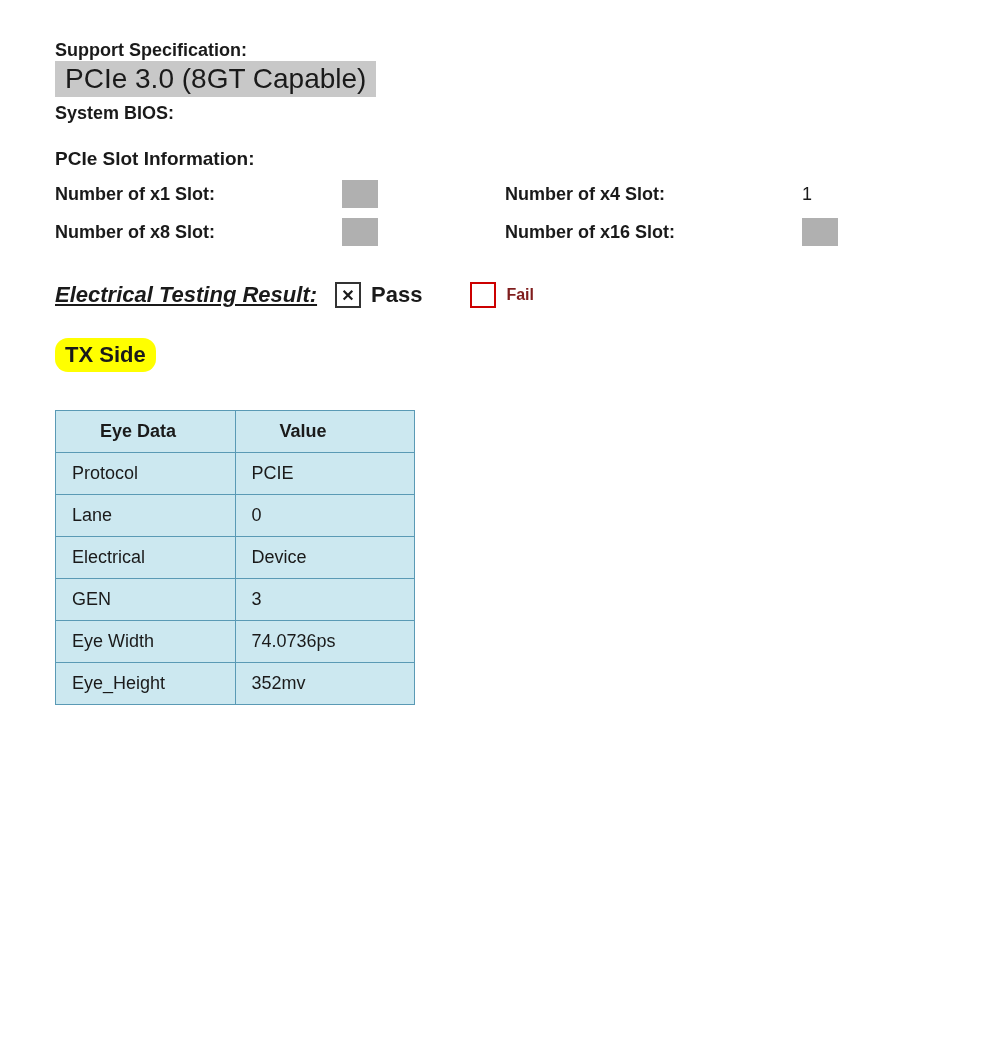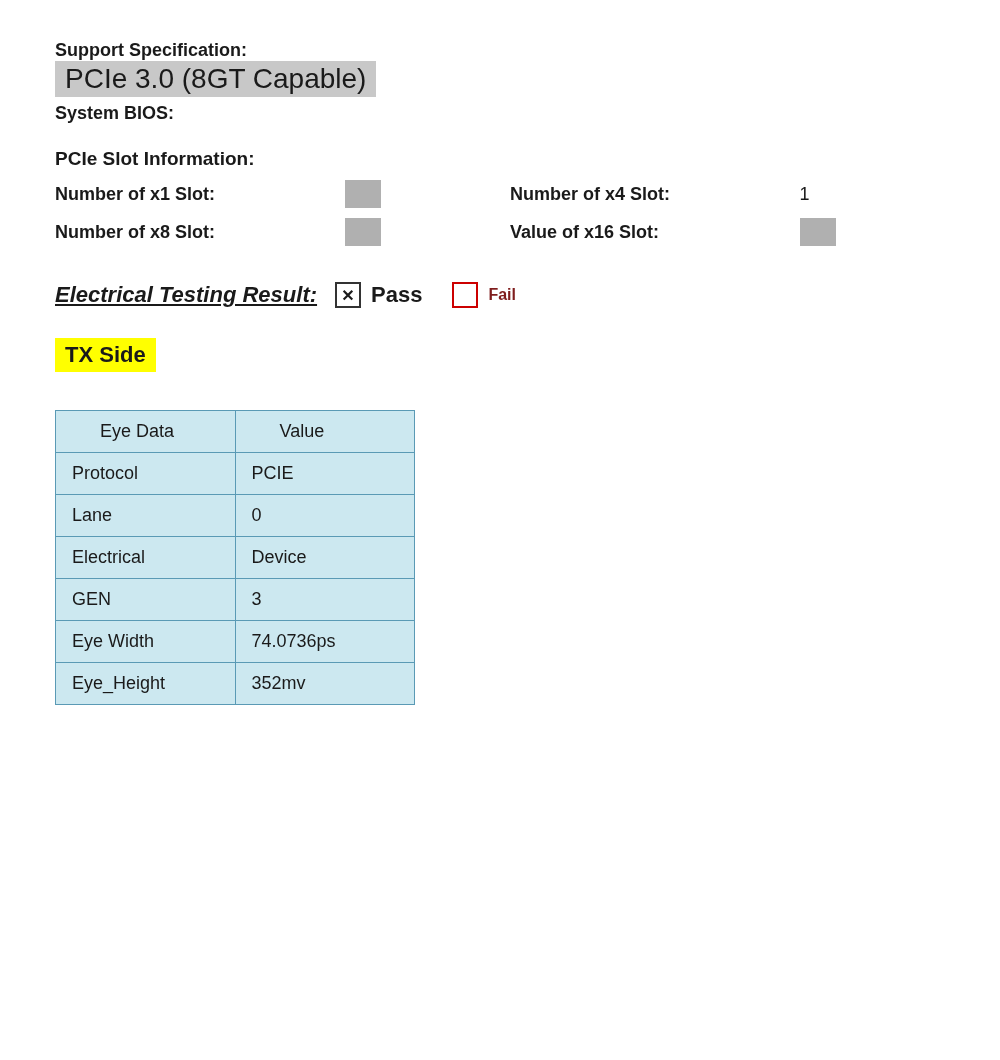--- a/index.html
+++ b/index.html
@@ -113,55 +113,56 @@
     }
 
     .checkbox-icon.unchecked {
       
     }
 
     .pass-label {
       font-size: 22px;
       font-weight: bold;
       color: #1a1a1a;
-      margin-right: 12px;
+      margin-right: 30px;
     }
 
     .fail-label {
       font-size: 16px;
       font-weight: bold;
       color: #7f1d1d;
       text-align: right;
     }
 
     .tx-side-badge {
       background-color: #ffff00;
       font-size: 22px;
       font-weight: bold;
       padding: 4px 10px;
       display: inline-block;
       margin-bottom: 28px;
+      border-radius: 13px;
     }
 
     .eye-table {
       border-collapse: collapse;
       margin-top: 10px;
       min-width: 360px;
     }
 
     .eye-table td {
       border: 1px solid #5a9ab5;
       padding: 10px 16px;
       font-size: 18px;
       background-color: #cce8f0;
       min-width: 160px;
     }
 
     .eye-table tr:first-child td {
-      font-weight: normal;
+      font-weight: bold;
       padding-left: 44px;
     }
   </style>
 </head>
 <body>
 
 <div class="section spec-row">
   <span class="label-bold">Support Specification:</span>
   <span class="highlight-box">PCIe 3.0 (8GT Capable)</span>
 </div>
@@ -177,21 +178,21 @@
 
     <span class="slot-label">Number of x1 Slot:</span>
     <span class="slot-value-box"></span>
 
     <span class="slot-label">Number of x4 Slot:</span>
     <span class="slot-value-text">1</span>
 
     <span class="slot-label">Number of x8 Slot:</span>
     <span class="slot-value-box"></span>
 
-    <span class="slot-label">Value of x16 Slot:</span>
+    <span class="slot-label">Number of x16 Slot:</span>
     <span class="slot-value-box"></span>
   </div>
 </div>
 
 <div class="electrical-section">
   <span class="electrical-title">Electrical Testing Result:</span>
   <div class="checkbox-area">
     <div class="checkbox-icon checked"></div>
     <span class="pass-label">Pass</span>
   </div>

